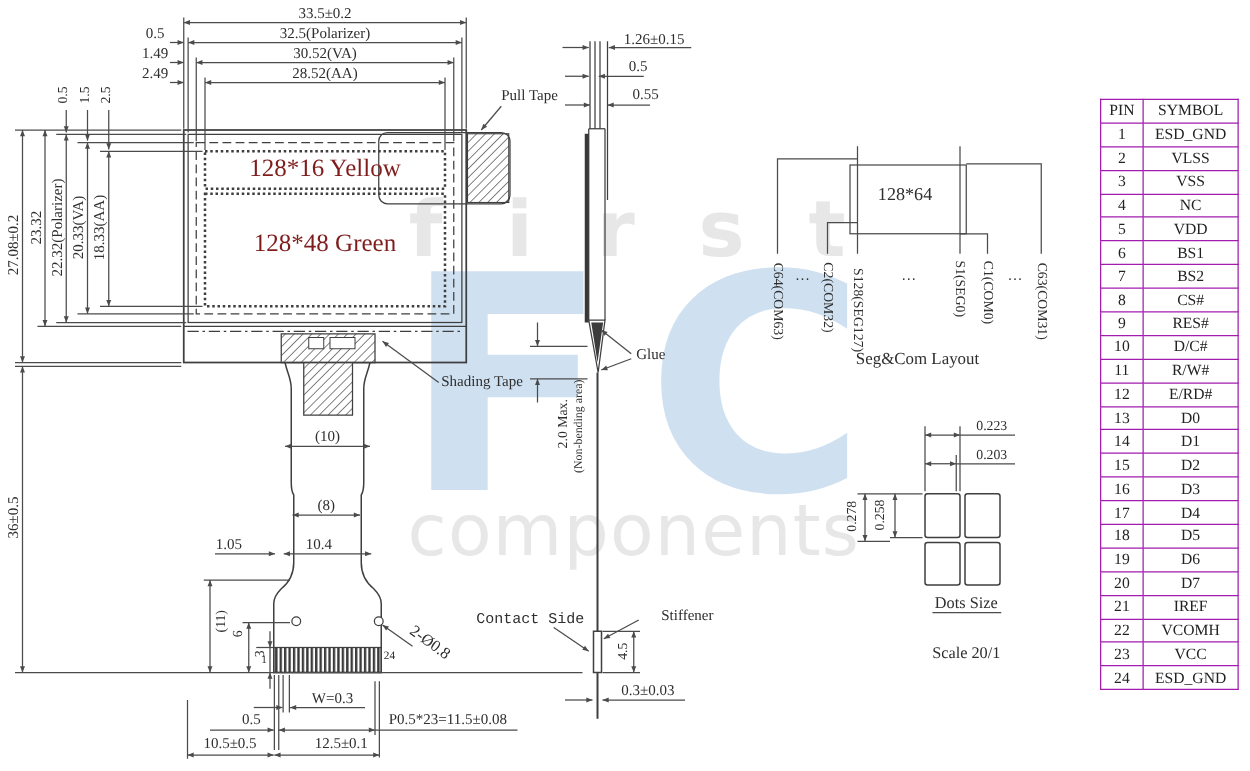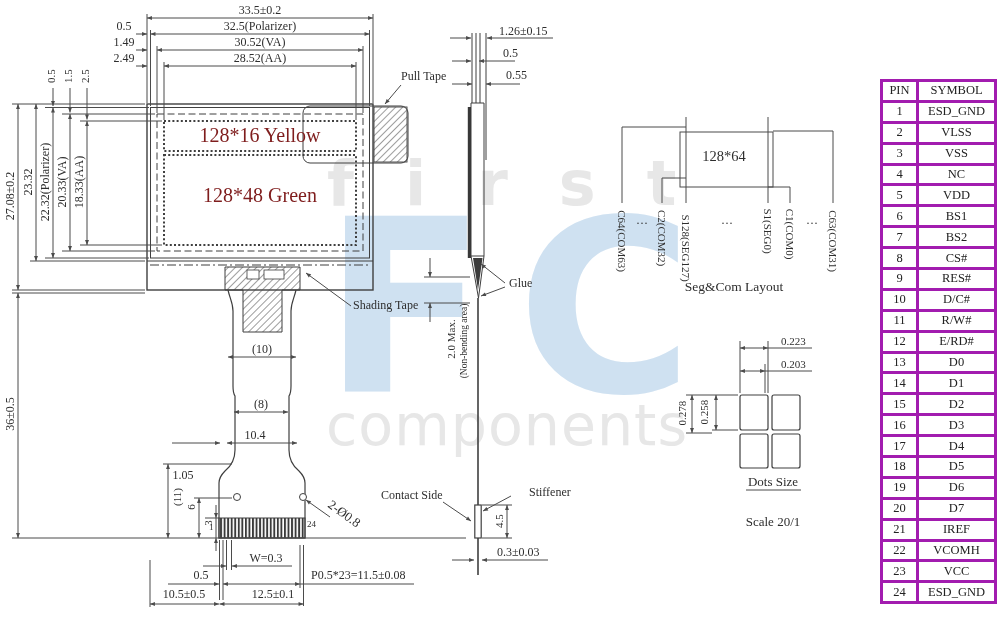--- a/index.html
+++ b/index.html
@@ -13,21 +13,21 @@
   .t{position:absolute;white-space:nowrap;font-size:12px;z-index:2;line-height:1.1;}
   .c{transform:translateX(-50%);}
   .rot{transform:translate(-50%,-50%) rotate(-90deg);}
   .rot90{transform:translate(-50%,-50%) rotate(90deg);}
   .rot38{transform:translate(-50%,-50%) rotate(36deg);}
   .big{font-size:20px;color:#7f1d1d;}
   .s11{font-size:11px;}
   .s9{font-size:9px;}
   #pin-table{position:absolute;left:880px;top:79px;z-index:2;border-collapse:collapse;
              font-family:"Liberation Serif", serif;font-size:12.5px;color:#222;}
-  #pin-table th,#pin-table td{border:3px solid #a21caf;text-align:center;padding:0;height:17.9px;font-weight:normal;}
+  #pin-table th,#pin-table td{border:1px solid #a21caf;text-align:center;padding:0;height:17.9px;font-weight:normal;}
   #pin-table th{font-size:12.5px;}
   #pin-table .col-pin{width:33px;}
   #pin-table .col-sym{width:75px;}
 </style>
 </head>
 <body>
 
 <div id="stage">
 
   <div class="wm" id="wm-fc">FC</div>
@@ -229,41 +229,41 @@
   <span class="t rot" style="left:11px;top:414px;">36±0.5</span>
 
   <span class="t c big" style="left:260px;top:124px;">128*16 Yellow</span>
   <span class="t c big" style="left:260px;top:184px;">128*48 Green</span>
 
   <span class="t" style="left:401px;top:70px;">Pull Tape</span>
   <span class="t" style="left:353px;top:299px;">Shading Tape</span>
 
   <span class="t c" style="left:262px;top:343px;">(10)</span>
   <span class="t c" style="left:261px;top:398px;">(8)</span>
-  <span class="t c" style="left:183px;top:429px;margin-top:40px;">1.05</span>
+  <span class="t c" style="left:183px;top:429px;">1.05</span>
   <span class="t c" style="left:255px;top:429px;">10.4</span>
   <span class="t rot s11" style="left:177px;top:497px;">(11)</span>
   <span class="t rot s11" style="left:191px;top:507px;">6</span>
   <span class="t rot s11" style="left:208px;top:523px;">3</span>
   <span class="t s9" style="left:209px;top:523px;">1</span>
   <span class="t s9" style="left:307px;top:520px;">24</span>
   <span class="t rot38" style="left:344px;top:514px;font-size:13px;">2-Ø0.8</span>
   <span class="t c" style="left:266px;top:552px;">W=0.3</span>
   <span class="t c" style="left:201px;top:569px;">0.5</span>
   <span class="t" style="left:311px;top:569px;">P0.5*23=11.5±0.08</span>
   <span class="t c" style="left:184px;top:588px;">10.5±0.5</span>
   <span class="t c" style="left:261px;top:588px;margin-left:12px;">12.5±0.1</span>
 
   <span class="t" style="left:499px;top:25px;">1.26±0.15</span>
   <span class="t" style="left:503px;top:47px;">0.5</span>
   <span class="t" style="left:506px;top:69px;">0.55</span>
   <span class="t" style="left:509px;top:277px;">Glue</span>
   <span class="t rot s11" style="left:451px;top:339px;">2.0 Max.</span>
   <span class="t rot" style="left:464px;top:341px;font-size:9.5px;">(Non-bending area)</span>
-  <span class="t" style="left:381px;top:489px;">Contact Side</span>
+  <span class="t" style="left:381px;top:489px;font-family:Liberation Mono, monospace;">Contact Side</span>
   <span class="t" style="left:513px;top:486px;margin-left:16px;">Stiffener</span>
   <span class="t rot s11" style="left:499px;top:521px;">4.5</span>
   <span class="t" style="left:497px;top:546px;">0.3±0.03</span>
 
   <span class="t c" style="left:724px;top:149px;font-size:14.5px;">128*64</span>
   <span class="t rot90 s11" style="left:622px;top:241px;">C64(COM63)</span>
   <span class="t rot90 s11" style="left:662px;top:238px;">C2(COM32)</span>
   <span class="t rot90 s11" style="left:686px;top:248px;">S128(SEG127)</span>
   <span class="t rot90 s11" style="left:768px;top:231px;">S1(SEG0)</span>
   <span class="t rot90 s11" style="left:790px;top:234px;">C1(COM0)</span>

